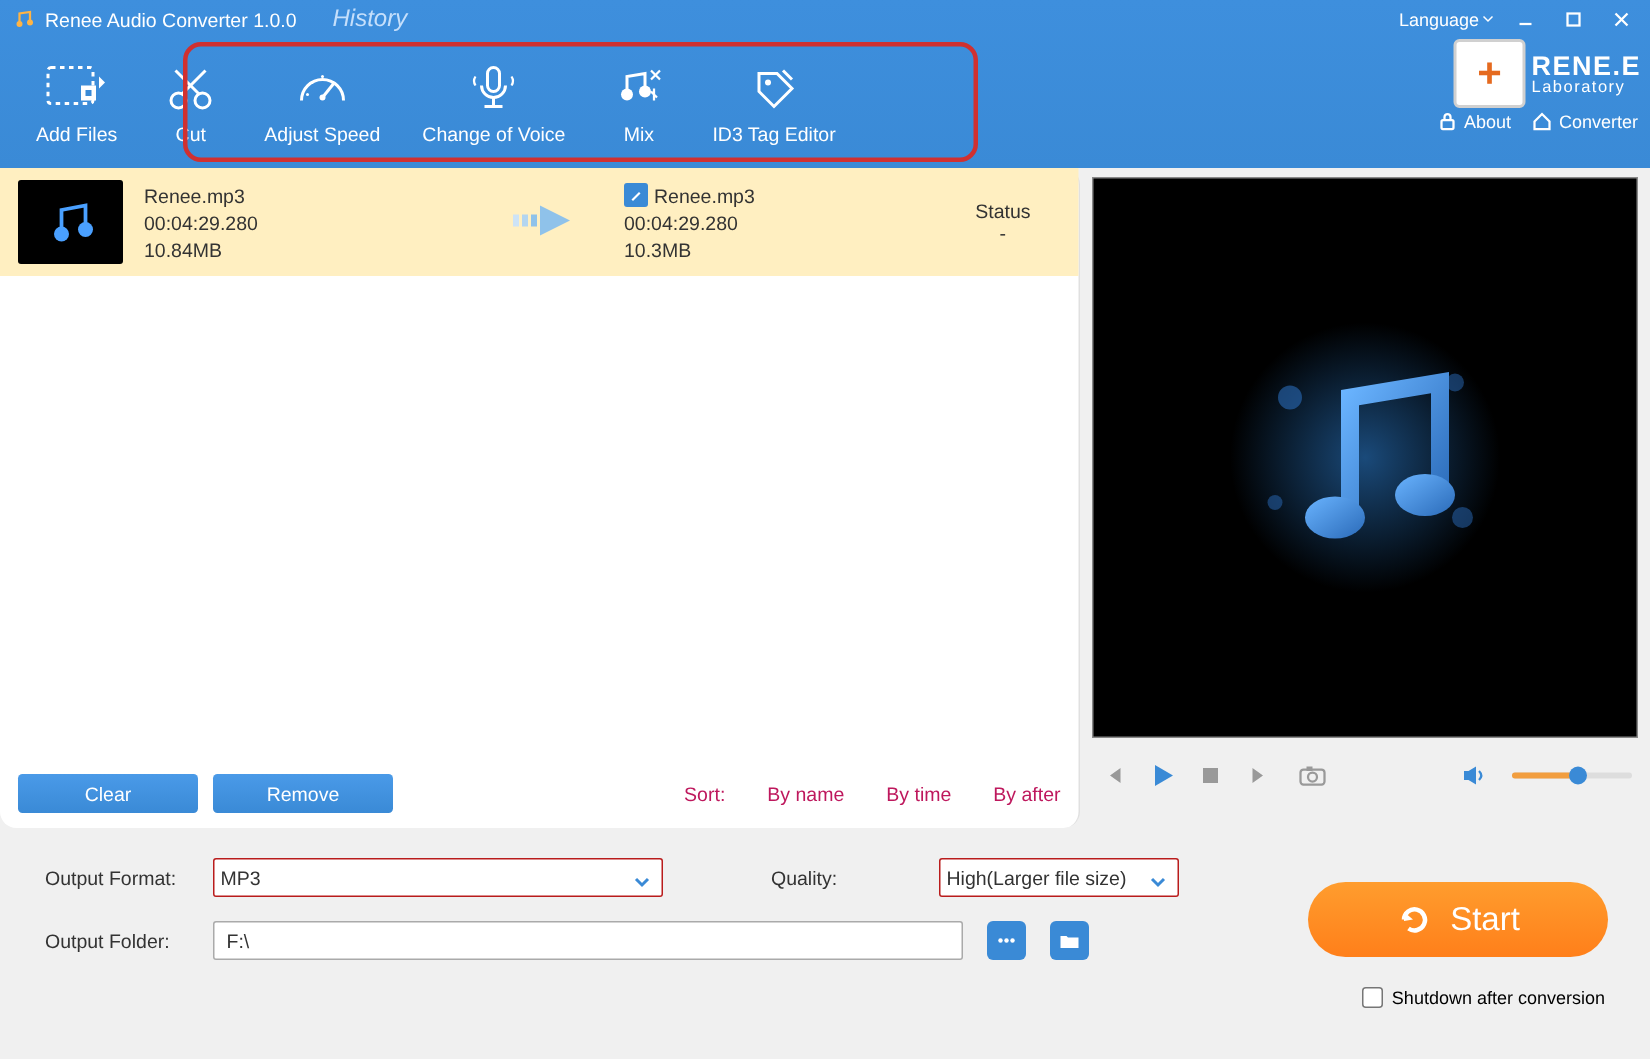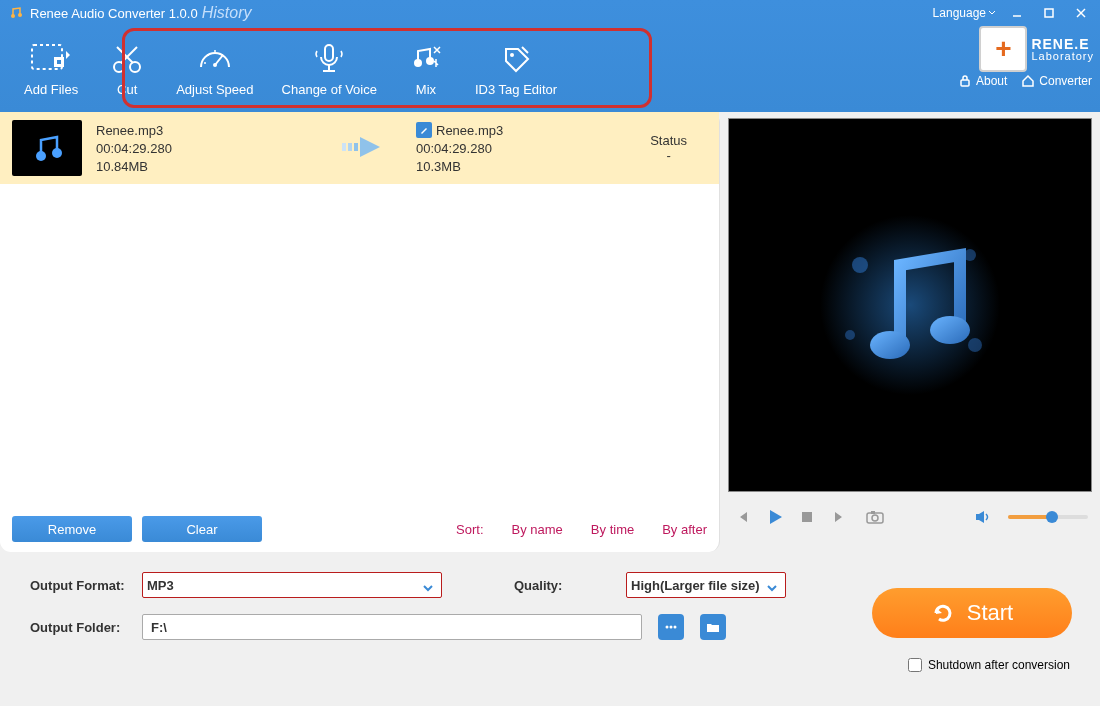--- a/index.html
+++ b/index.html
@@ -2,37 +2,37 @@
 <html><head>
 <meta charset="utf-8">
 <style>
 * { margin: 0; padding: 0; box-sizing: border-box; font-family: "Segoe UI", Tahoma, sans-serif; }
 body { width: 1100px; height: 706px; background: #f0f0f0; overflow: hidden; position: relative; }
 
 
 .header { height: 112px; background: linear-gradient(#3e8fdd, #3a8ad6); color: #fff; position: relative; }
 .titlebar { height: 24px; display: flex; align-items: center; padding: 2px 8px 0 8px; }
 .app-icon { width: 16px; height: 16px; margin-right: 6px; display:flex; align-items:center; justify-content:center;}
-.app-title { font-size: 13px; display:flex; align-items:center; gap:0;}
+.app-title { font-size: 13px; display:flex; align-items:center; gap:20px;}
 .history-btn { color:#c5dffb; font-size:16px; font-style: italic; margin-left:4px; cursor:pointer;}
 .titlebar-right { margin-left:auto; display:flex; align-items:center; gap:10px;}
 .lang-btn { font-size:12px; cursor:pointer; display:flex; align-items:center; gap:2px;}
 .win-ctl { width:22px; height:16px; display:flex; align-items:center; justify-content:center; cursor:pointer;}
 .win-ctl svg { stroke:#fff; fill:none; stroke-width:1.5;}
 
 .toolbar { display:flex; align-items:center; height:88px; padding:0 10px;}
 .tool-btn { display:flex; flex-direction:column; align-items:center; justify-content:center; color:#fff; font-size:13px; cursor:pointer; padding:0 14px; height:88px; min-width:70px; gap:6px;}
 .tool-btn .ico { height:36px; display:flex; align-items:center; justify-content:center;}
 .highlight-box { border:3px solid #d03030; border-radius:12px; position:absolute; top:28px; left:122px; width:530px; height:80px; pointer-events:none;}
 
 .brand-area { position:absolute; right:6px; top:26px; display:flex; align-items:center; gap:4px;}
 .brand-logo { width:48px; height:46px; background:#fff; border:2px solid #d0d0d0; border-radius:4px; display:flex; align-items:center; justify-content:center; position:relative;}
 .brand-logo::after{ content:"+"; color:#e56a1f; font-size:28px; font-weight:bold;}
 .brand-text { display:flex; flex-direction:column; line-height:1;}
-.brand-text .line1{ font-weight:bold; font-size:14px; letter-spacing:1px;}
+.brand-text .line1{ font-weight:bold; font-size:18px; letter-spacing:1px;}
 .brand-text .line2{ font-size:11px; letter-spacing:1px;}
 .brand-links { position:absolute; right:8px; top:74px; display:flex; gap:14px; color:#fff; font-size:12px;}
 .brand-links .lnk{ display:flex; align-items:center; gap:4px; cursor:pointer;}
 
 
 .content { display:flex; height:440px; }
 .left-panel { width:720px; background:#fff; border-right:1px solid #e0e0e0; display:flex; flex-direction:column;border-radius:11px; }
 .file-row { background:#ffefc1; height:72px; display:flex; align-items:center; padding:8px 12px; gap:14px; font-size:13px; color:#333; position:relative;}
 .thumb { width:70px; height:56px; background:#000; border-radius:2px; display:flex; align-items:center; justify-content:center;}
 .file-info { display:flex; flex-direction:column; gap:3px; width:200px;}
@@ -50,21 +50,21 @@
 .right-panel { flex:1; background:#f0f0f0; display:flex; flex-direction:column;}
 .preview { margin:6px 8px 0 8px; height:374px; background:#000; display:flex; align-items:center; justify-content:center; border:1px solid #888;}
 .playbar { display:flex; align-items:center; padding:14px 12px 0 12px; gap:10px;}
 .pb-btn { width:22px; height:22px; display:flex; align-items:center; justify-content:center; cursor:pointer;}
 .vol-slider { width:80px; height:4px; background:#ddd; border-radius:2px; position:relative; margin-left:4px;}
 .vol-slider::before{ content:""; position:absolute; left:0; top:0; height:100%; width:50%; background:#f29e3f; border-radius:2px;}
 .vol-slider::after{ content:""; position:absolute; left:48%; top:-4px; width:12px; height:12px; background:#3a8ad6; border-radius:50%;}
 
 
 .bottom { height:154px; background:#f0f0f0; padding:20px 18px 10px 30px; position:relative;}
-.form-row { display:flex; align-items:center; gap:12px; margin-bottom:16px; font-size:13px; color:#333;font-weight:bold;}
+.form-row { display:flex; align-items:center; gap:12px; margin-bottom:16px; font-size:13px; color:#333;}
 .form-row label{ width:100px;}
 .combo { width:300px; height:26px; border:1px solid #b91c1c; background:#fff; display:flex; align-items:center; padding:0 4px; position:relative; border-radius:2px; cursor:pointer;}
 .combo .caret{ position:absolute; right:8px; top:8px;}
 .combo.small{ width:160px;}
 .folder-input { width:500px; height:26px; border:1px solid #aaa; background:#fff; padding:0 8px; display:flex; align-items:center; border-radius:2px;}
 .icon-btn-sm { width:26px; height:26px; background:#3a8ad6; border-radius:4px; cursor:pointer; display:flex; align-items:center; justify-content:center; margin-left:4px;}
 
 .start-btn { position:absolute; right:28px; top:36px; width:200px; height:50px; background:linear-gradient(#ff9d2e,#ff7f1a); color:#fff; border:none; border-radius:25px; font-size:22px; font-weight:500; cursor:pointer; display:flex; align-items:center; justify-content:center; gap:12px;}
 .shutdown { position:absolute; right:30px; top:106px; font-size:12px; display:flex; align-items:flex-start; gap:6px;}
 .shutdown input{ width:14px; height:14px;}
@@ -248,22 +248,22 @@
         <span>00:04:29.280</span>
         <span>10.3MB</span>
       </div>
       <div class="status-col">
         <div>Status</div>
         <div>-</div>
       </div>
     </div>
 
     <div class="left-actions">
+      <button class="btn-blue">Clear</button>
       <button class="btn-blue">Remove</button>
-      <button class="btn-blue">Clear</button>
       <div class="sort-opts">
         <span>Sort:</span>
         <span>By name</span>
         <span>By time</span>
         <span>By after</span>
       </div>
     </div>
   </div>
 
   <div class="right-panel">

